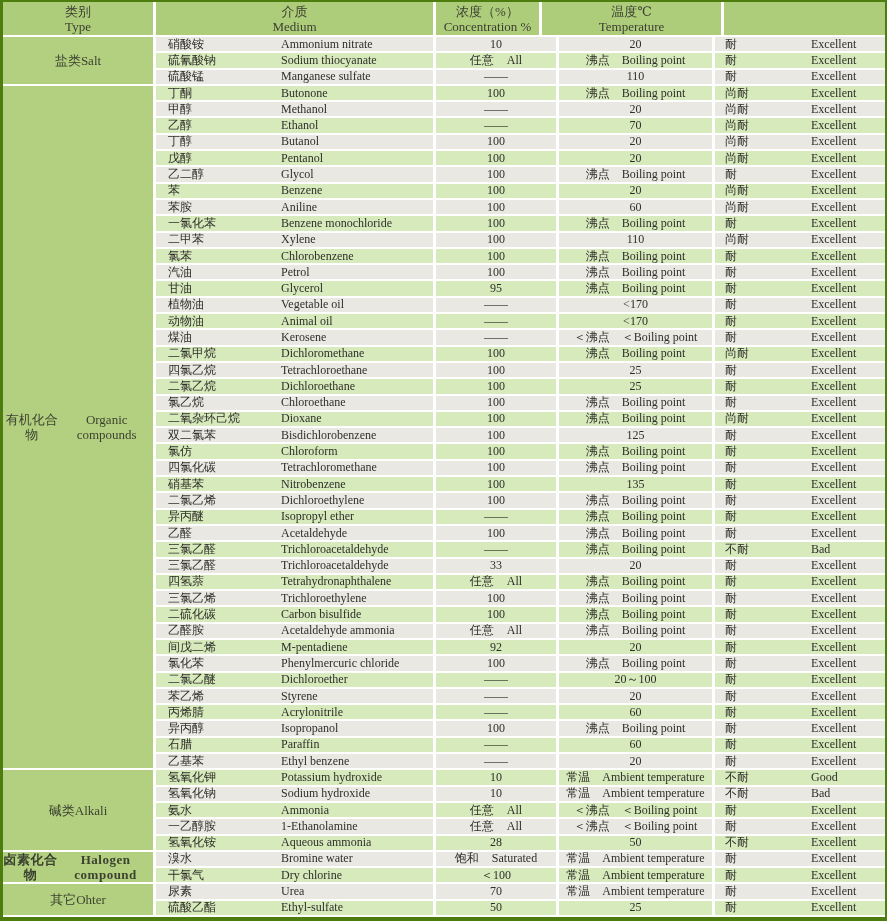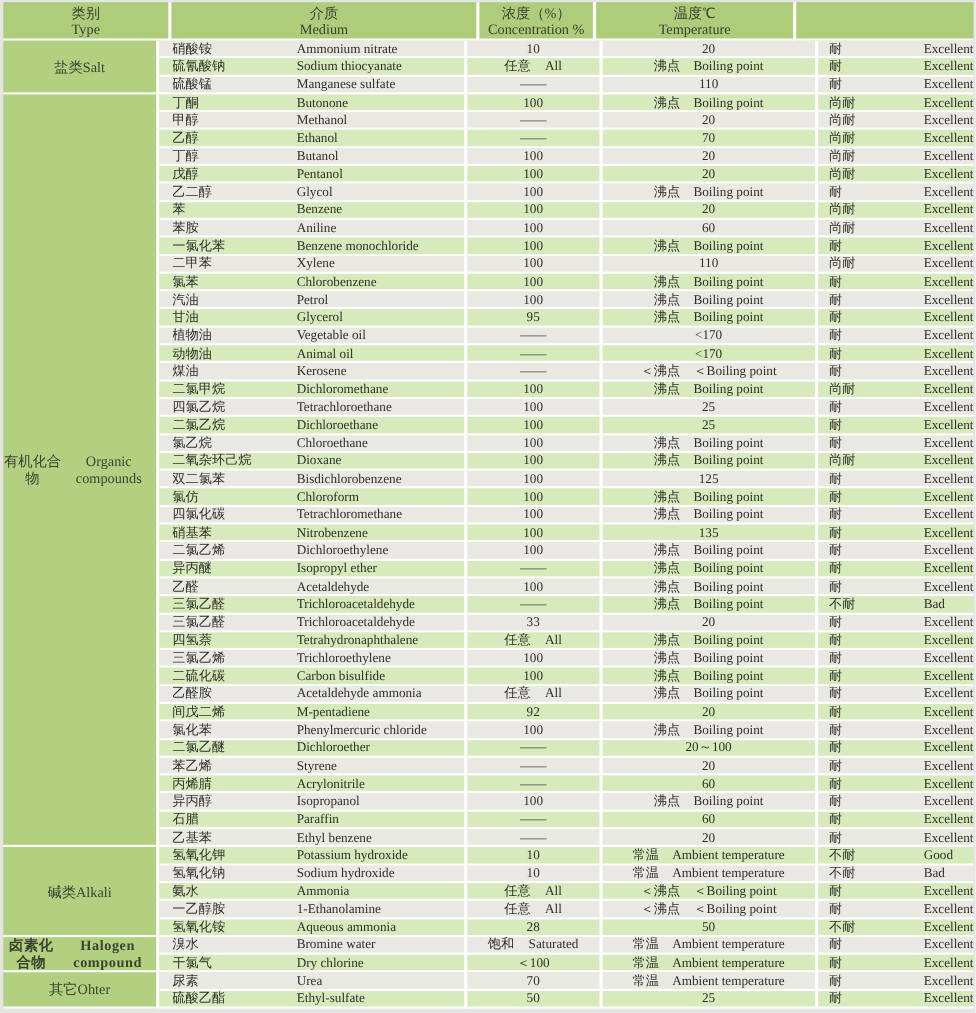--- a/index.html
+++ b/index.html
@@ -3,21 +3,21 @@
 <meta charset="utf-8">
 <style>
   html,body{margin:0;padding:0;}
   body{
     width:887px;height:921px;background:#ffffff;
     font-family:"Liberation Serif","DejaVu Serif",serif;
     -webkit-font-smoothing:antialiased;
   }
   .wrap{
     box-sizing:border-box;width:887px;height:921px;
-    background:#e5e5e5;padding:2px 2px 0 3px;font-family:Liberation Serif, serif;
+    background:#4d7c0f;padding:2px 2px 0 3px;
   }
   .cell{box-sizing:border-box;border-right:3px solid #fff;border-bottom:2px solid #fff;}
   .last-col{border-right:none !important;gap:36px;}
   
   .header{display:flex;height:35px;}
   .hcell{
     background:var(--header-green);
     display:flex;flex-direction:column;align-items:center;justify-content:center;
     font-size:13px;line-height:15px;color:#3b3e31;white-space:pre;
   }
@@ -38,21 +38,21 @@
   .row{display:flex;height:16.3px;}
   .row.odd  > .cell{background:var(--row-gray);}
   .row.even > .cell{background:var(--row-green);}
   .row .cell{
     display:flex;align-items:center;
     font-size:12px;line-height:13px;color:#2f2f2a;white-space:pre;
   }
   .med-cell{width:280px;}
   .med-zh{margin-left:12px;width:113px;overflow:hidden;}
   .conc-cell{width:123px;justify-content:center;gap:13px;}
-  .temp-cell{width:196px;justify-content:center;gap:12px;}
+  .temp-cell{width:156px;justify-content:center;gap:12px;}
   .res-cell{flex:1;}
   .res-zh{margin-left:10px;width:50px;}
   .res-en{}
 </style>
 </head>
 <body>
 
 <div class="wrap">
 
   <div class="header">

